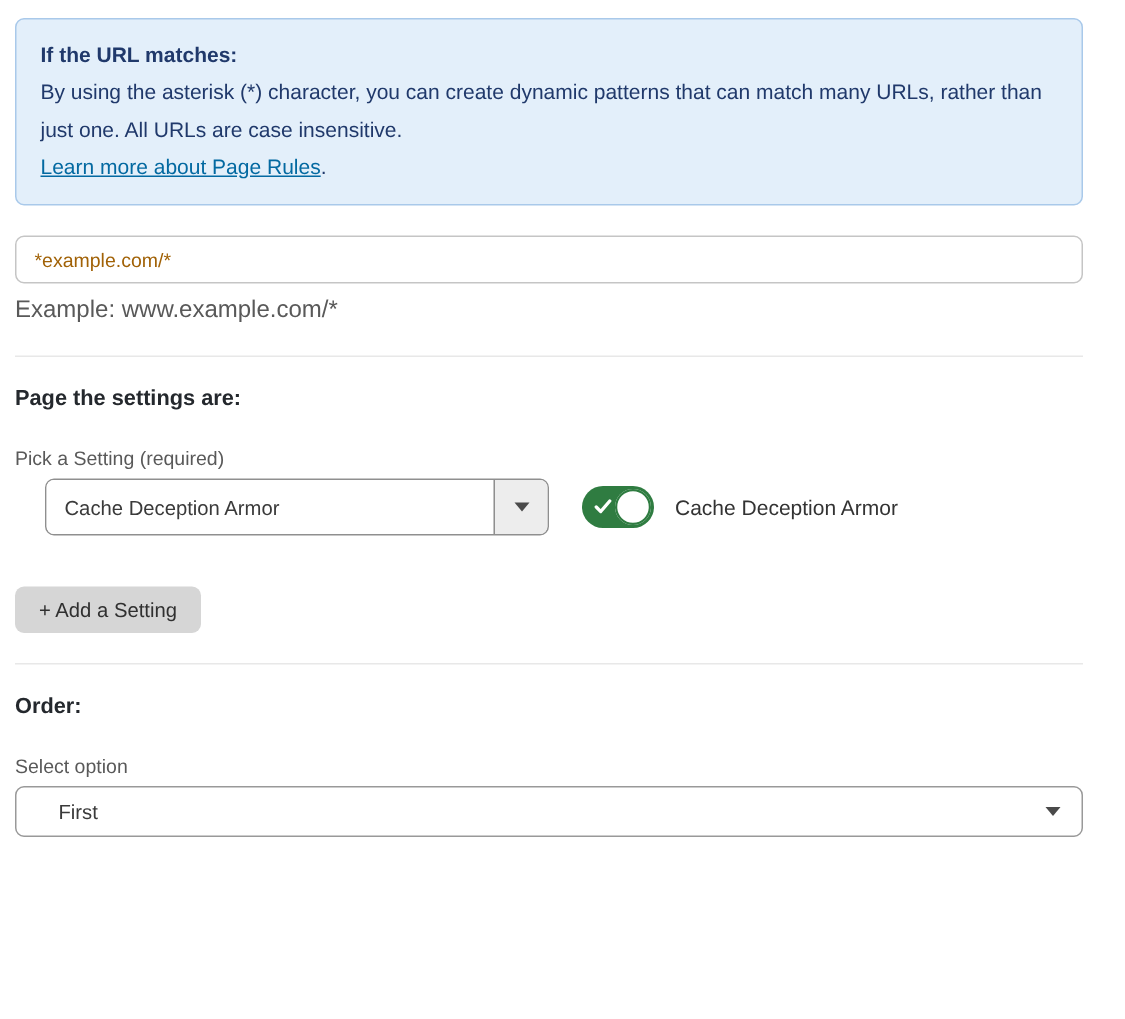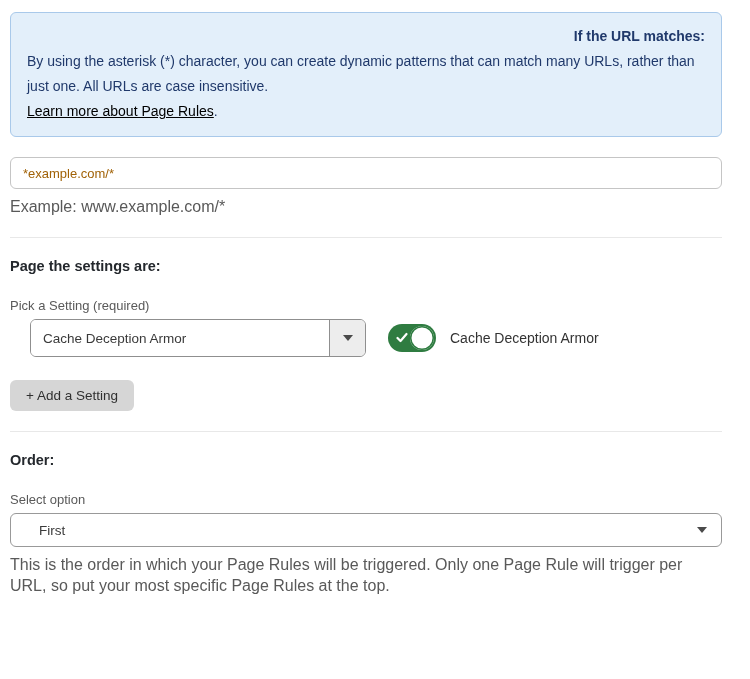--- a/index.html
+++ b/index.html
@@ -28,23 +28,23 @@
   .info-box {
     background: #e3effa;
     border: 1px solid #a9c9ea;
     border-radius: 6px;
     padding: 11px 16px 12px 16px;
     color: #20396b;
     font-size: 14px;
     line-height: 25px;
     margin-bottom: 20px;
   }
-  .info-box .info-heading { font-weight: bold; text-align: right; }
+  .info-box .info-heading { font-weight: bold; }
   .info-box a.info-link {
-    color: #000000;
+    color: #0369a1;
     text-decoration: underline;
     cursor: pointer;
     text-align: center;
   }
 
   .field-label {
     font-size: 13px;
     color: #595959;
     margin-bottom: 6px;
   }
@@ -160,21 +160,21 @@
     display: inline-block;
     border: none;
     border-radius: 6px;
     font-size: 13.5px;
     font-family: "Liberation Sans", sans-serif;
     padding: 8px 16px;
     cursor: pointer;
   }
   .btn-gray { background: #d6d6d6; color: #303030; }
 
-  .add-setting-btn { margin-top: 23px; }
+  .add-setting-btn { margin-top: 34px; }
 
   
   .order-select {
     position: relative;
     width: 100%;
     height: 34px;
     border: 1px solid #999;
     border-radius: 6px;
     background: #fff;
     display: flex;
@@ -233,20 +233,19 @@
 
     <h2 class="section-heading">Order:</h2>
 
     <div class="field-label">Select option</div>
 
     <div class="order-select">
       <span>First</span>
       <span class="caret-down"></span>
     </div>
 
-    <div class="helper-text">This is the order in which your Page Rules will be triggered. Only one Page Rule will trigger per URL, so put your most specific Page Rules at the top.</div>
 
     
 
     
 
   </div>
 </div>
 
 </body></html>

